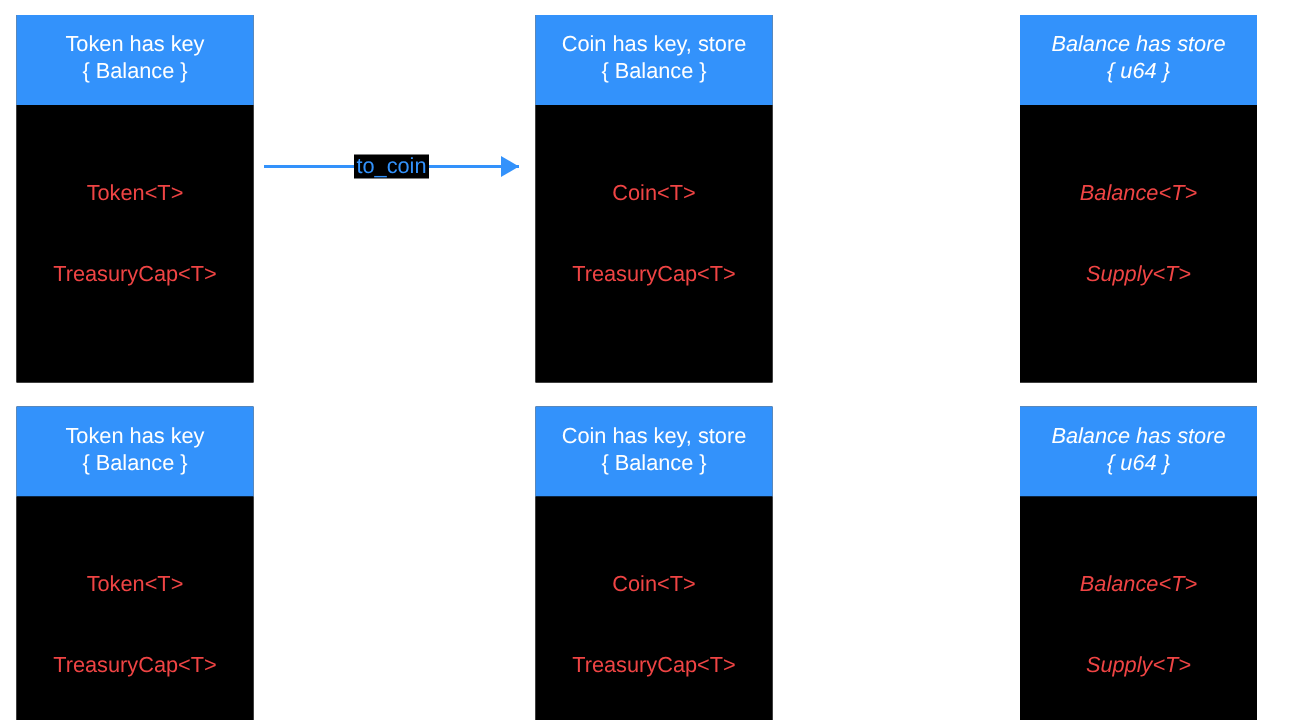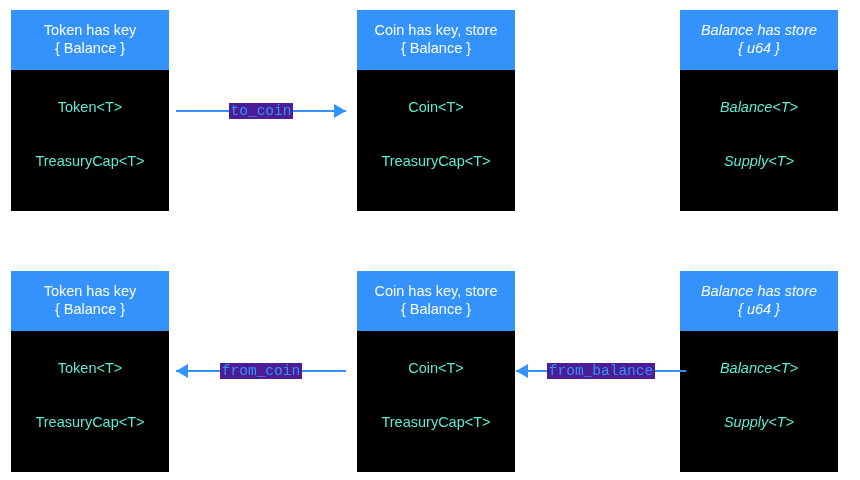--- a/index.html
+++ b/index.html
@@ -21,21 +21,21 @@
     left: 0;
     top: 0;
     width: 860px;
     height: 480px;
   }
 
   
   .node {
     position: absolute;
     width: 158px;
-    height: 201px;
+    height: 245px;
     box-sizing: border-box;
     display: flex;
     flex-direction: column;
     background: #000000;
   }
 
   .node-header {
     height: 60px;
     flex: 0 0 60px;
     background: #3392fb;
@@ -50,21 +50,21 @@
     padding: 0 2px;
   }
   .node-header .hdr-line {
     font-size: 14.5px;
     white-space: nowrap;
   }
 
   .node-body {
     flex: 1 1 auto;
     background: #000000;
-    color: #5eead4;
+    color: #ef4444;
     display: flex;
     flex-direction: column;
     align-items: center;
     justify-content: center;
     box-sizing: border-box;
     padding-bottom: 12px;
   }
   .node-body .body-line {
     font-size: 14.5px;
     white-space: nowrap;
@@ -110,28 +110,27 @@
     right: 0;
     border-left: 12px solid #3392fb;
   }
   .edge-head.left {
     left: 0;
     border-right: 12px solid #3392fb;
   }
   .edge-label {
     position: relative;
     margin: 0 auto;
-    background: #4c1d95;
+    background: #000000;
     color: #3392fb;
     font-size: 14.5px;
     line-height: 1;
     padding: 1px 2px;
     white-space: nowrap;
     z-index: 2;
-    font-family: Liberation Mono, monospace;
   }
 
   .edge.e-to-coin     { left: 176px; top: 99px;  width: 170px; }
   .edge.e-to-balance  { left: 516px; top: 99px;  width: 170px; }
   .edge.e-from-coin   { left: 176px; top: 359px; width: 170px; }
   .edge.e-from-balance{ left: 516px; top: 359px; width: 170px; }
 </style>
 </head>
 <body>
 
@@ -203,25 +202,15 @@
     </div>
   </div>
 
   <div class="edge e-to-coin">
     <div class="edge-line"></div>
     <div class="edge-head right"></div>
     <span class="edge-label">to_coin</span>
   </div>
 
 
-  <div class="edge e-from-coin">
-    <div class="edge-line"></div>
-    <div class="edge-head left"></div>
-    <span class="edge-label">from_coin</span>
-  </div>
-
-  <div class="edge e-from-balance">
-    <div class="edge-line"></div>
-    <div class="edge-head left"></div>
-    <span class="edge-label">from_balance</span>
-  </div>
+
 
 </div>
 
 </body></html>

